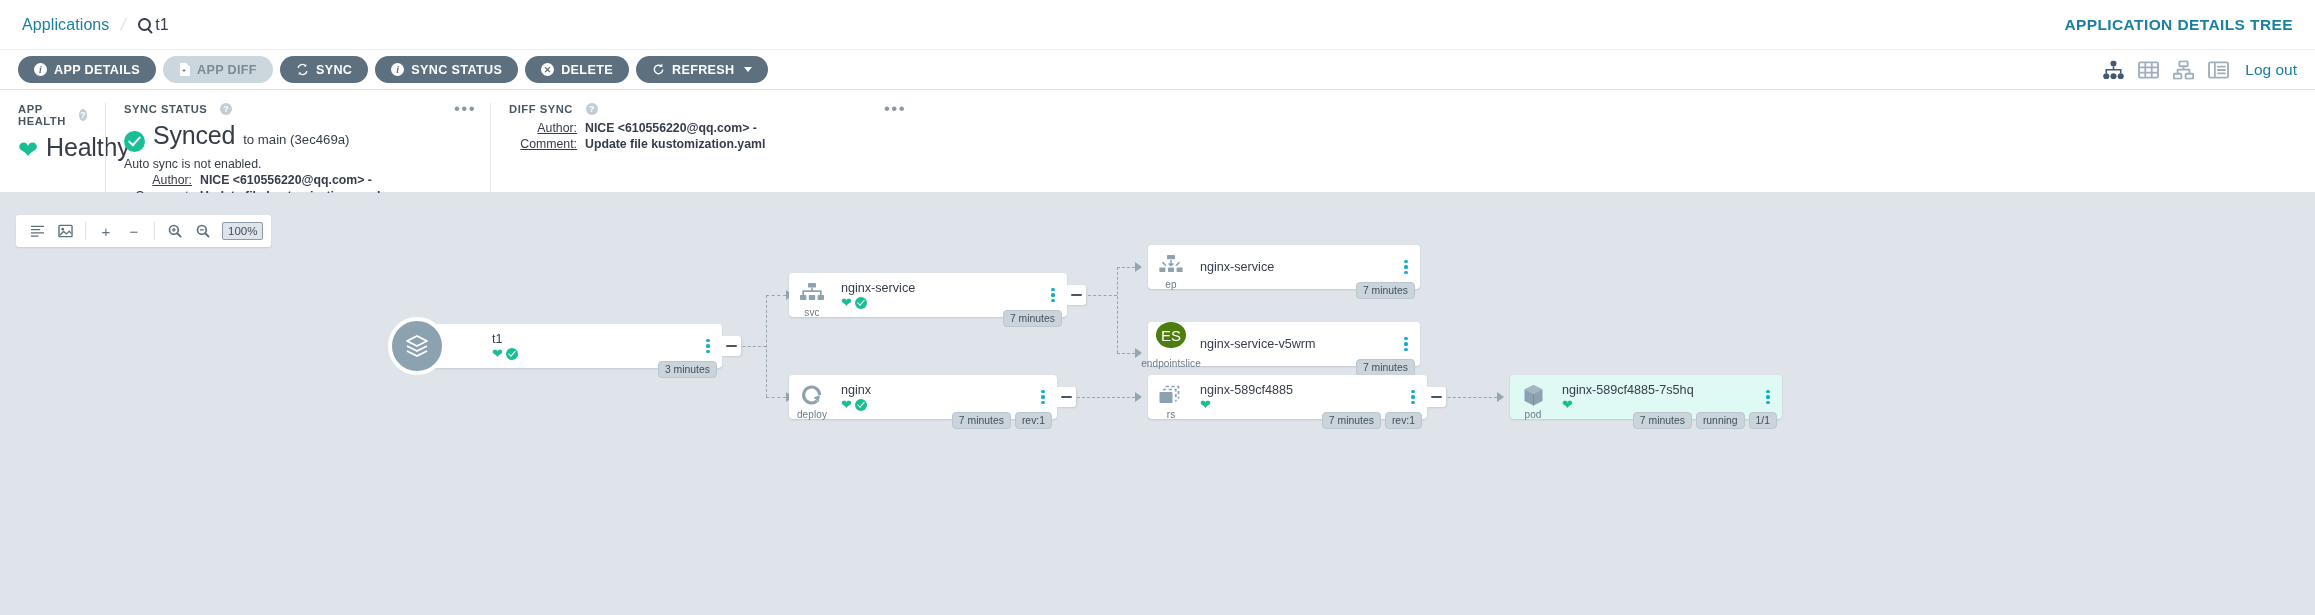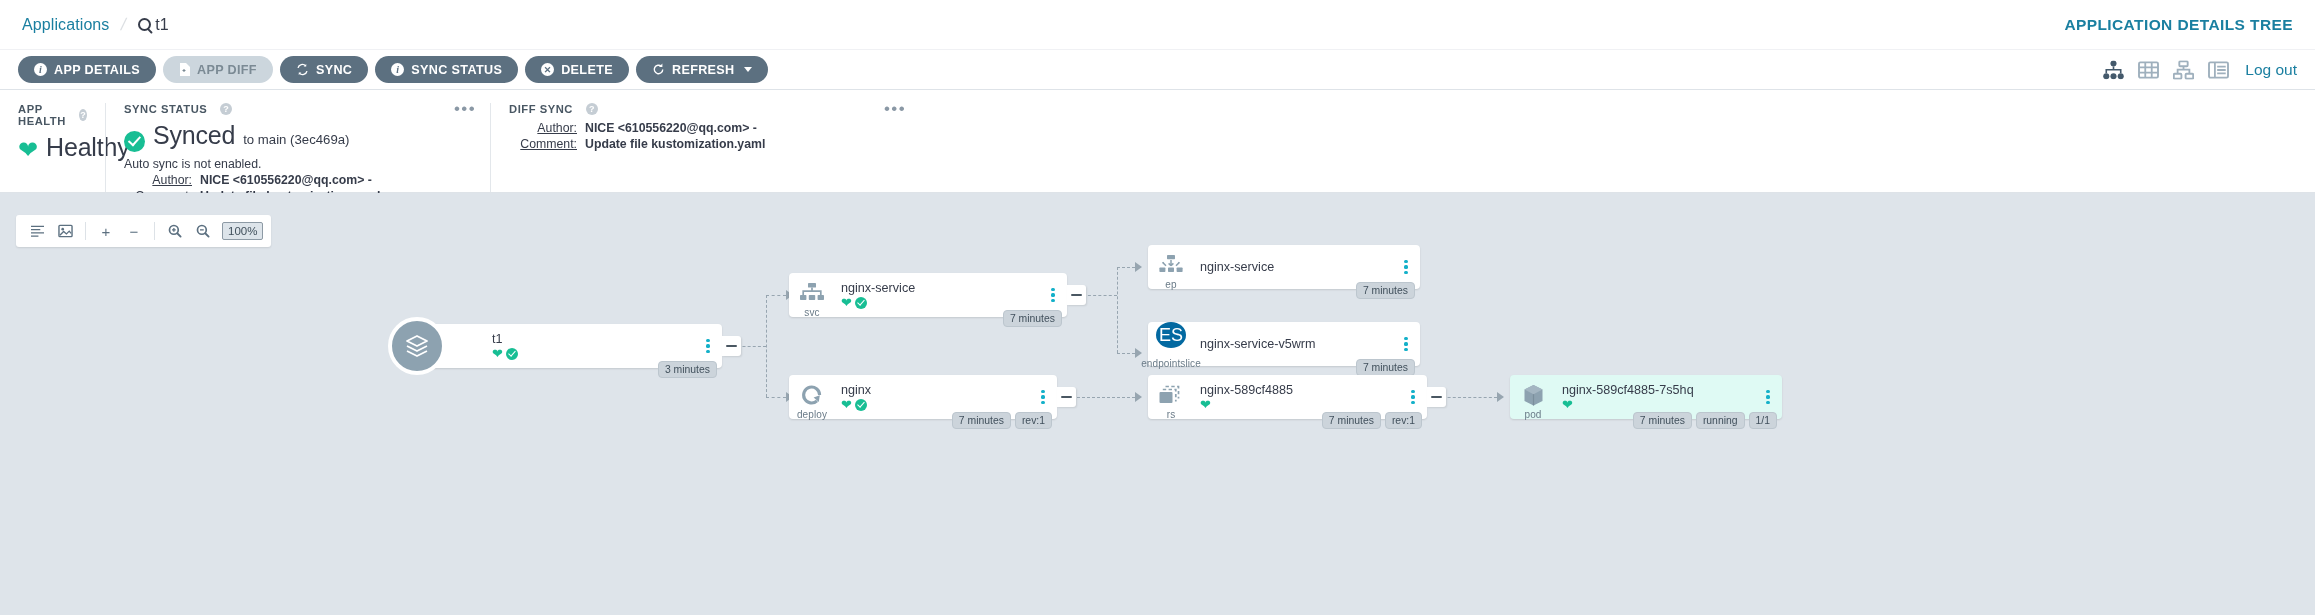--- a/index.html
+++ b/index.html
@@ -734,21 +734,21 @@
         <i></i>
         <i></i>
       </div>
     <div class="pills">
       <span class="pill">7 minutes</span>
     </div>
   </div>
 
   <div class="node" style="left:1148px; top:129px; width:272px;">
     <div class="nodeicon">
-      <span style="width:30px;height:30px;border-radius:50%;background:#0369a1;color:#fff;display:flex;align-items:center;justify-content:center;font-size:18px;font-weight:400;margin-bottom:18px;">ES</span>
+      <span style="width:30px;height:30px;border-radius:50%;background:#4d7c0f;color:#fff;display:flex;align-items:center;justify-content:center;font-size:15px;font-weight:400;margin-bottom:18px;">ES</span>
       <span class="kindlabel" style="bottom:-3px;">endpointslice</span>
     </div>
     <div class="body">
       <span class="title">nginx-service-v5wrm</span>
     </div>
     <div class="kebab-v">
         <i></i>
         <i></i>
         <i></i>
       </div>

